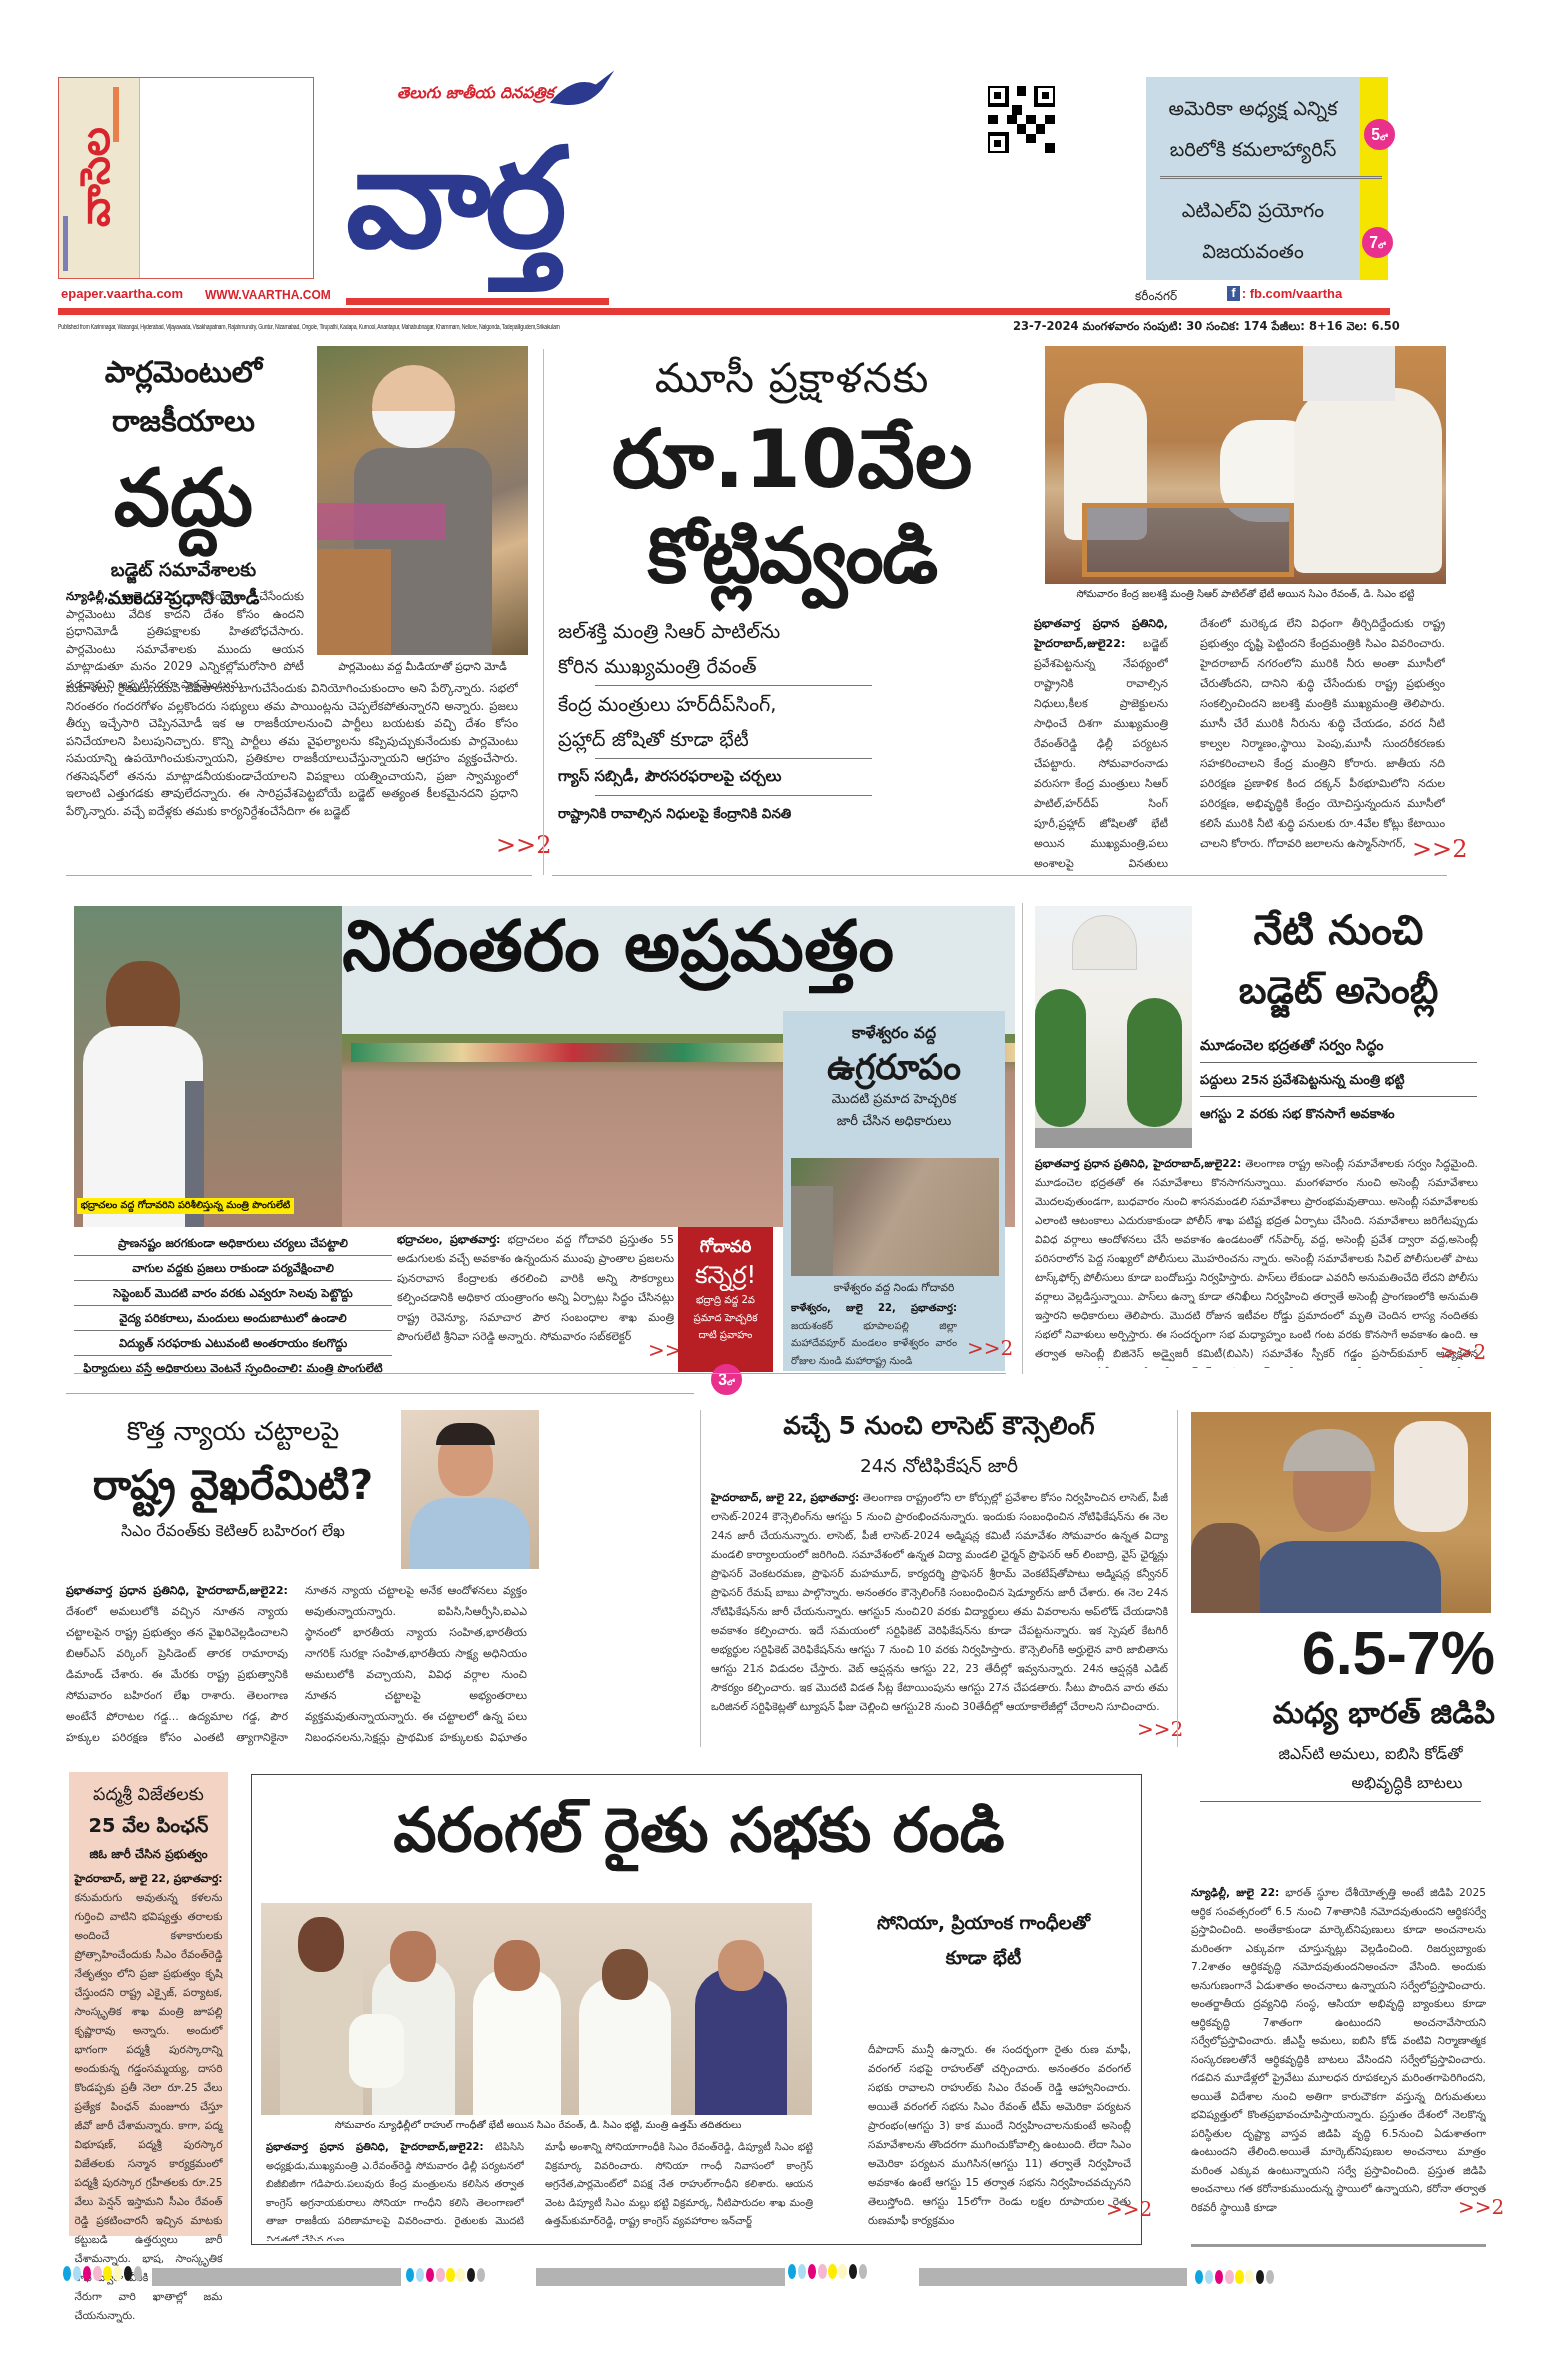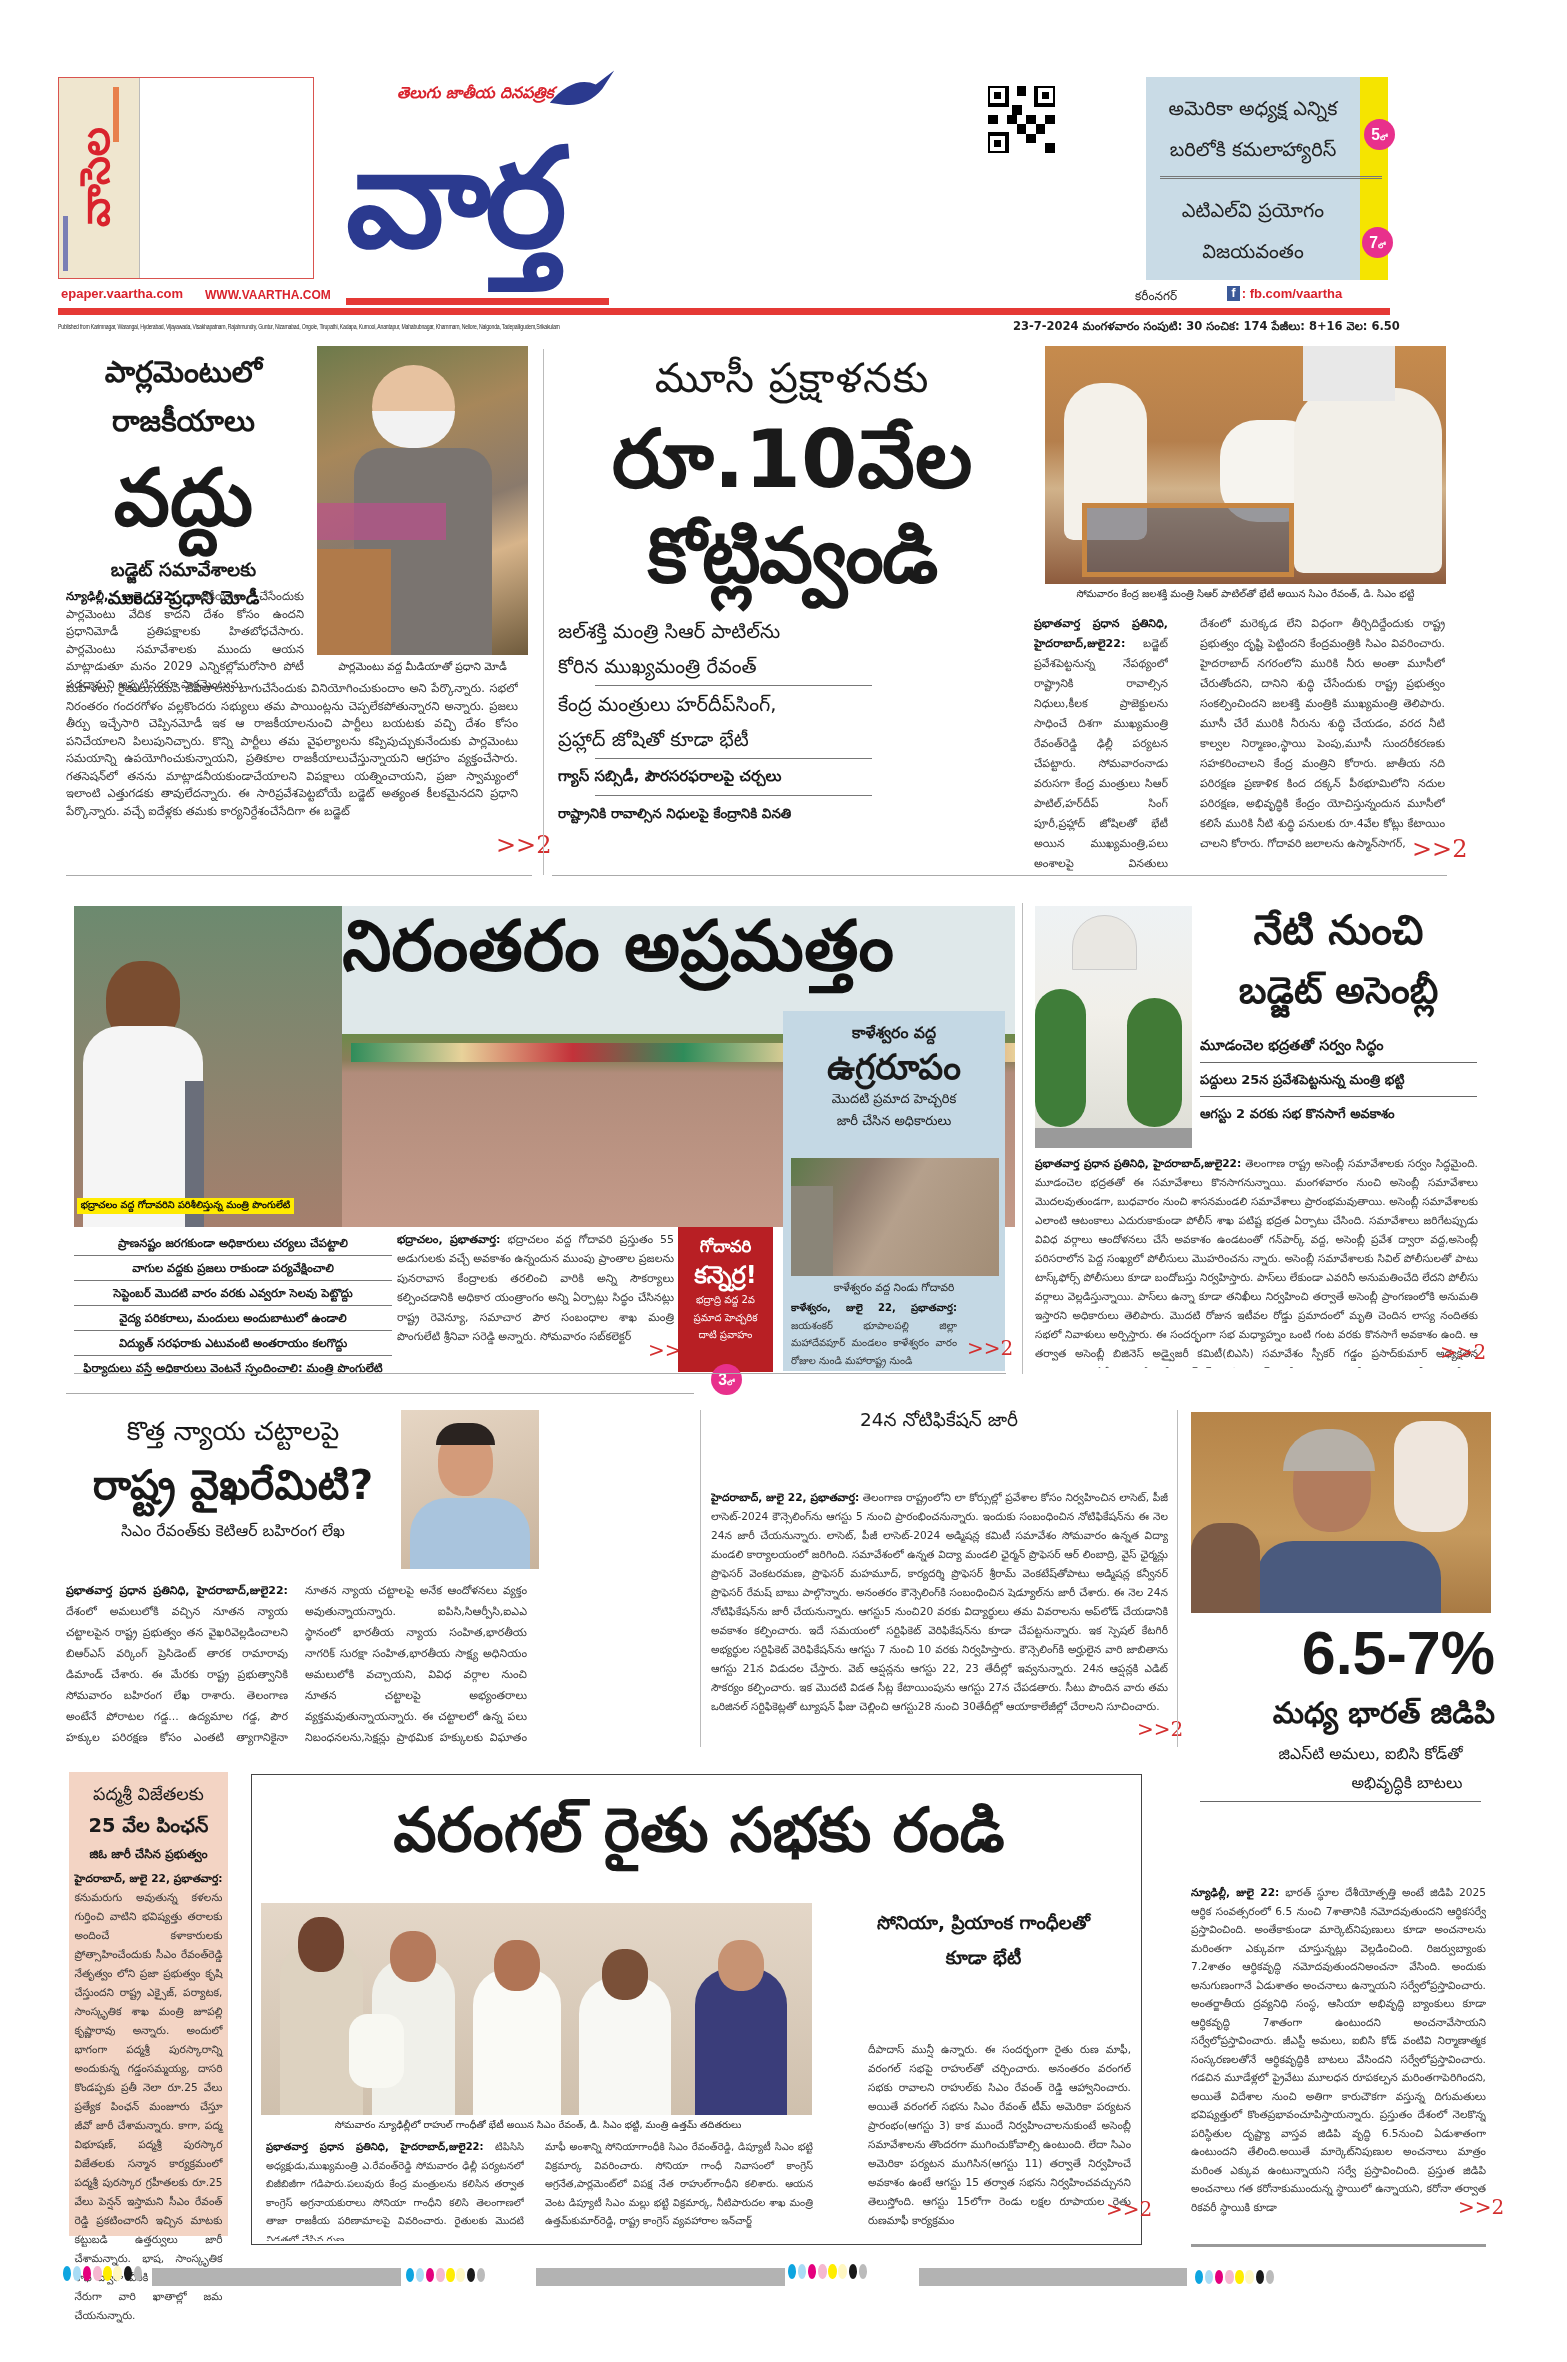--- a/index.html
+++ b/index.html
@@ -177,21 +177,21 @@
   <div style="line-height:24px;border-bottom:0.9px solid #777">విద్యుత్ సరఫరాకు ఎటువంటి అంతరాయం కలగొద్దు</div>
   <div style="line-height:24px">ఫిర్యాదులు వస్తే అధికారులు వెంటనే స్పందించాలి: మంత్రి పొంగులేటి</div>
 </div>
 <div class="abs body-text" style="left:397px;top:1230px;width:277px;font-size:11px;line-height:19.4px">
   <b>భద్రాచలం, ప్రభాతవార్త:</b> <span>భద్రాచలం వద్ద గోదావరి ప్రస్తుతం 55 అడుగులకు వచ్చే అవకాశం ఉన్నందున ముంపు ప్రాంతాల ప్రజలను పునరావాస కేంద్రాలకు తరలించి వారికి అన్ని సౌకర్యాలు కల్పించడానికి అధికార యంత్రాంగం అన్ని ఏర్పాట్లు సిద్ధం చేసినట్లు రాష్ట్ర రెవెన్యూ, సమాచార పౌర సంబంధాల శాఖ మంత్రి పొంగులేటి శ్రీనివా సరెడ్డి అన్నారు. సోమవారం సబ్‌కలెక్టర్</span>
 </div>
 <div class="cont" style="left:648px;top:1338px;font-size:20px">&gt;&gt;2</div>
 
 <div class="abs" style="left:678px;top:1227px;width:95px;height:145px;background:#b81f24;color:#fff;text-align:center">
   <div style="font-size:16.6px;font-weight:bold;line-height:26px;margin-top:7.4px">గోదావరి</div>
-  <div style="font-size:24px;font-weight:bold;line-height:31px">కన్నెర్ర!</div>
+  <div style="font-size:24px;font-weight:normal;line-height:31px">కన్నెర్ర!</div>
   <div style="font-size:10px;line-height:17.5px">భద్రాద్రి వద్ద 2వ</div>
   <div style="font-size:10px;line-height:17.5px">ప్రమాద హెచ్చరిక</div>
   <div style="font-size:10px;line-height:17.5px">దాటి ప్రవాహం</div>
 </div>
 <div class="pageref" style="left:711px;top:1364px"><span>3</span><span style="font-size:7.4px">లో</span></div>
 
 <div class="hr" style="left:74px;top:1373px;width:932px;height:0.9px"></div>
 <div class="abs" style="left:1022px;top:903px;width:0.9px;height:471px;background:#bbb"></div>
 
 <div class="photo" style="left:1035px;top:906px;width:157px;height:242px;background:linear-gradient(180deg,#eef2f4 0%,#f1efe9 45%,#dcdcd4 100%)">
@@ -225,20 +225,21 @@
   <div style="position:absolute;left:35px;top:13px;width:59px;height:22px;border-radius:28px 28px 0 0;background:#2a2320"></div>
   <div style="position:absolute;left:9.2px;top:88px;width:120px;height:71px;background:#a9c4dd;border-radius:37px 37px 0 0"></div>
 </div>
 <div class="abs body-text" style="left:66px;top:1580px;width:222px;font-size:11px;line-height:21px;height:166px;overflow:hidden">
   <b>ప్రభాతవార్త ప్రధాన ప్రతినిధి, హైదరాబాద్,జులై22:</b> <span>దేశంలో అమలులోకి వచ్చిన నూతన న్యాయ చట్టాలపైన రాష్ట్ర ప్రభుత్వం తన వైఖరివెల్లడించాలని బిఆర్ఎస్ వర్కింగ్ ప్రెసిడెంట్ తారక రామారావు డిమాండ్ చేశారు. ఈ మేరకు రాష్ట్ర ప్రభుత్వానికి సోమవారం బహిరంగ లేఖ రాశారు. తెలంగాణ అంటేనే పోరాటల గడ్డ... ఉద్యమాల గడ్డ, పౌర హక్కుల పరిరక్షణ కోసం ఎంతటి త్యాగానికైనా సిద్ధపడే స్వభావం ఉన్న నేల ఇది అని,ప్రజాస్వామ్య హకునకల కోసం ఉక్కుపిడికిళ్లు ఎప్పుడూ సిద్ధంగా ఉంటాయని, అలాంటి తెలంగాణ రాష్ట్రంలోనూ ఇటీవల కేంద్రం తెచ్చిన చట్టాలతో అలజడి రేగుతోందన్నారు. దేశంలో అమలులోకి వచ్చిన</span>
 </div>
 <div class="abs body-text" style="left:305px;top:1580px;width:222px;font-size:11px;line-height:21px;height:166px;overflow:hidden">నూతన న్యాయ చట్టాలపై అనేక ఆందోళనలు వ్యక్తం అవుతున్నాయన్నారు. ఐపిసి,సిఆర్పీసి,ఐఎఎ స్థానంలో భారతీయ న్యాయ సంహిత,భారతీయ నాగరిక్ సురక్షా సంహిత,భారతీయ సాక్ష్య అధినియం అమలులోకి వచ్చాయని, వివిధ వర్గాల నుంచి నూతన చట్టాలపై అభ్యంతరాలు వ్యక్తమవుతున్నాయన్నారు. ఈ చట్టాలలో ఉన్న పలు నిబంధనలను,సెక్షన్లు ప్రాథమిక హక్కులకు విఘాతం కలిగించేలా,వ్యక్తిస్వేచ్ఛను హరించేలా ఉన్నాయని హక్కుల సంఘాలు, ప్రజాసంఘాలు, మేధావులు అభిప్రాయం పడుతున్నారన్నారు. న్యాయమైన డిమాండ్ల పరిష్కారం కోసం నిరసనలు,ఉద్యమాలు చేసే ప్రజలకు ప్రతికూలంగా కొత్త చట్టాలు ఉన్నాయన్నారు.</div>
 
 <div class="abs" style="left:700px;top:1410px;width:0.9px;height:337px;background:#bbb"></div>
 <div class="abs" style="left:706px;top:1403px;width:466px;text-align:center">
+  <div style="font-size:25px;font-weight:bold;line-height:46px">వచ్చే 5 నుంచి లాసెట్ కౌన్సెలింగ్</div>
   <div style="font-size:18.5px;line-height:33px">24న నోటిఫికేషన్ జారీ</div>
 </div>
 <div class="abs body-text" style="left:711px;top:1488px;width:457px;font-size:10.6px;line-height:19px;height:257px;overflow:hidden">
   <b>హైదరాబాద్, జులై 22, ప్రభాతవార్త:</b> <span>తెలంగాణ రాష్ట్రంలోని లా కోర్సుల్లో ప్రవేశాల కోసం నిర్వహించిన లాసెట్, పీజీ లాసెట్-2024 కౌన్సెలింగ్‌ను ఆగస్టు 5 నుంచి ప్రారంభించనున్నారు. ఇందుకు సంబంధించిన నోటిఫికేషన్‌ను ఈ నెల 24న జారీ చేయనున్నారు. లాసెట్, పీజీ లాసెట్-2024 అడ్మిషన్ల కమిటీ సమావేశం సోమవారం ఉన్నత విద్యా మండలి కార్యాలయంలో జరిగింది. సమావేశంలో ఉన్నత విద్యా మండలి ఛైర్మన్ ప్రొఫెసర్ ఆర్ లింబాద్రి, వైస్ ఛైర్మన్లు ప్రొఫెసర్ వెంకటరమణ, ప్రొఫెసర్ మహమూద్, కార్యదర్శి ప్రొఫెసర్ శ్రీరామ్ వెంకటేష్‌తోపాటు అడ్మిషన్ల కన్వీనర్ ప్రొఫెసర్ రేమష్ బాబు పాల్గొన్నారు. అనంతరం కౌన్సెలింగ్‌కి సంబంధించిన షెడ్యూల్‌ను జారీ చేశారు. ఈ నెల 24న నోటిఫికేషన్‌ను జారీ చేయనున్నారు. ఆగస్టు5 నుంచి20 వరకు విద్యార్థులు తమ వివరాలను అప్‌లోడ్ చేయడానికి అవకాశం కల్పించారు. ఇదే సమయంలో సర్టిఫికెట్ వెరిఫికేషన్‌ను కూడా చేపట్టనున్నారు. ఇక స్పెషల్ కేటగిరీ అభ్యర్థుల సర్టిఫికెట్ వెరిఫికేషన్‌ను ఆగస్టు 7 నుంచి 10 వరకు నిర్వహిస్తారు. కౌన్సెలింగ్‌కి అర్హులైన వారి జాబితాను ఆగస్టు 21న విడుదల చేస్తారు. వెబ్ ఆప్షన్లను ఆగస్టు 22, 23 తేదీల్లో ఇవ్వనున్నారు. 24న ఆప్షన్లకి ఎడిట్ సౌకర్యం కల్పించారు. ఇక మొదటి విడత సీట్ల కేటాయింపును ఆగస్టు 27న చేపడతారు. సీటు పొందిన వారు తమ ఒరిజినల్ సర్టిఫికెట్లతో ట్యూషన్ ఫీజు చెల్లించి ఆగస్టు28 నుంచి 30తేదీల్లో ఆయాకాలేజీల్లో చేరాలని సూచించారు.</span>
 </div>
 <div class="cont" style="left:1137px;top:1717px;font-size:20px">&gt;&gt;2</div>
 
 <div class="abs" style="left:1177px;top:1410px;width:0.9px;height:337px;background:#bbb"></div>
 <div class="photo" style="left:1191px;top:1412px;width:300px;height:201px;background:linear-gradient(180deg,#b68448,#c69a5e 60%,#a87a44)">
   <div style="position:absolute;left:102px;top:28px;width:78px;height:92px;border-radius:45%;background:#b27c5e"></div>

